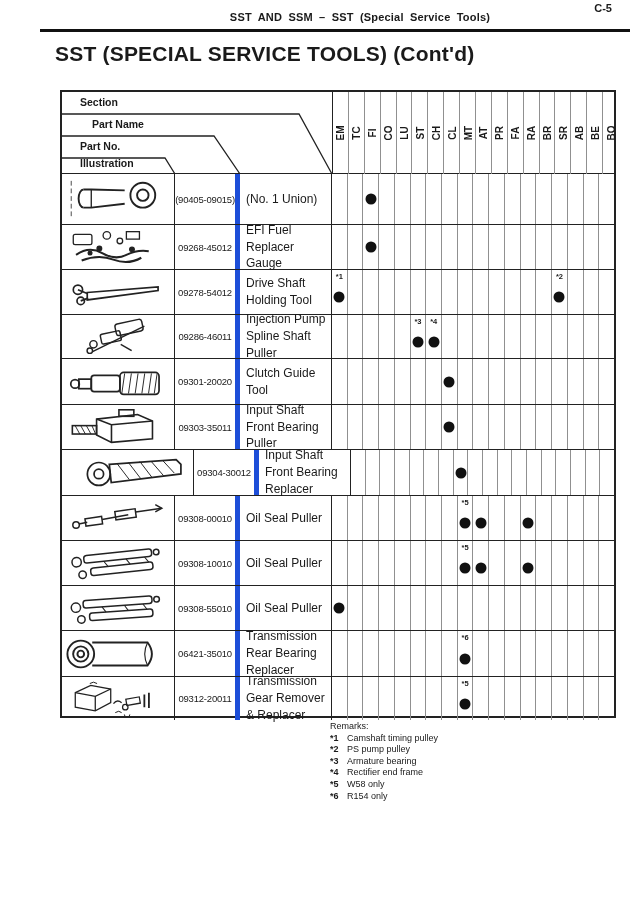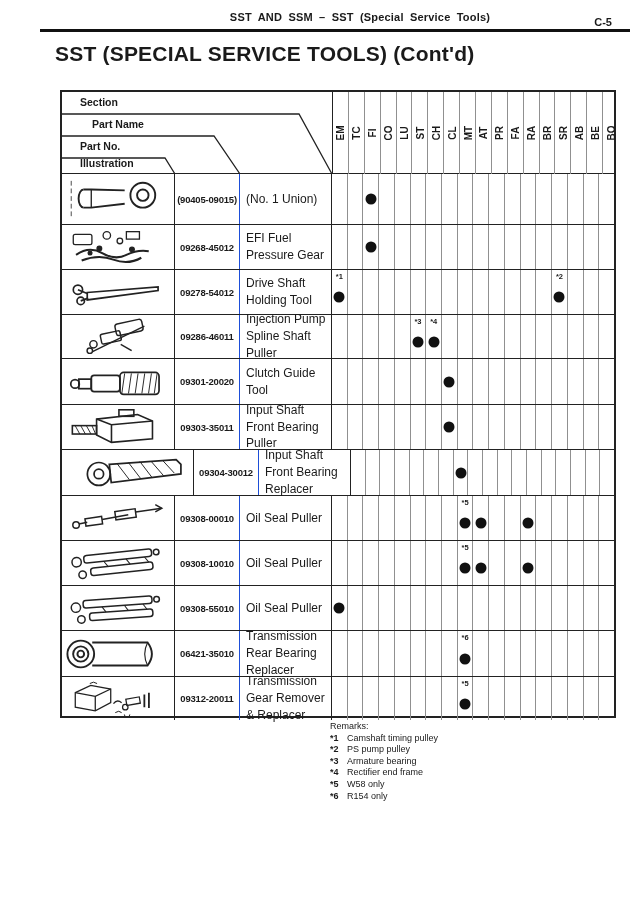--- a/index.html
+++ b/index.html
@@ -4,21 +4,21 @@
 <style>
   html,body{margin:0;padding:0;background:#e8e8e8;}
   .page{
     position:relative;width:640px;height:904px;background:#ffffff;
     font-family:"Liberation Sans","DejaVu Sans",sans-serif;color:#1a1a1a;
     margin:0 auto;overflow:hidden;
   }
   
   .runhead{position:absolute;top:11px;left:0;width:640px;text-align:center;
     font-size:11px;font-weight:700;word-spacing:3px;letter-spacing:.2px;margin-left:40px;}
-  .pagenum{position:absolute;top:16px;right:28px;font-size:11px;font-weight:700;}
+  .pagenum{position:absolute;top:2px;right:28px;font-size:11px;font-weight:700;}
   .toprule{position:absolute;top:29px;left:40px;width:590px;height:3px;background:#111;}
   
   .doc-title{position:absolute;top:42px;left:55px;font-size:21px;font-weight:800;
     letter-spacing:.2px;white-space:nowrap;}
   
   .sst-table{position:absolute;left:60px;top:90px;width:556px;height:628px;
     border:2px solid #222;box-sizing:border-box;background:#fff;}
   .thead{position:relative;height:82px;border-bottom:1.5px solid #222;box-sizing:border-box;}
   .corner{position:absolute;left:0;top:0;width:270px;height:82px;}
   .corner svg{position:absolute;left:0;top:0;}
@@ -28,22 +28,22 @@
   .vcol{flex:1;position:relative;border-left:1px solid #909090;box-sizing:border-box;}
   .vcol:first-child{border-left:1px solid #222;}
   .vcol span{position:absolute;left:50%;top:50%;transform:translate(-50%,-50%) rotate(-90deg);
     font-size:10px;font-weight:700;white-space:nowrap;}
   
   .tbody{position:relative;}
   .trow{display:flex;border-top:1px solid #222;box-sizing:border-box;}
   .trow:first-child{border-top:none;}
   .cell{box-sizing:border-box;}
   .c-ill{width:113px;border-right:1px solid #222;display:flex;align-items:center;justify-content:center;overflow:hidden;}
-  .c-no{width:65px;border-right:1px solid #1d4ed8;display:flex;align-items:center;justify-content:center;
-    font-size:9.5px;font-weight:700;letter-spacing:-.2px;white-space:nowrap;}
+  .c-no{width:65px;border-right:5px solid #1d4ed8;display:flex;align-items:center;justify-content:center;
+    font-size:9.5px;font-weight:400;letter-spacing:-.2px;white-space:nowrap;}
   .c-name{width:92px;border-right:1px solid #222;display:flex;align-items:center;
     font-size:12px;line-height:1.4;padding:2px 3px 2px 6px;}
   .c-matrix{flex:1;display:flex;}
   .mcell{flex:1;position:relative;border-left:1px solid #909090;box-sizing:border-box;}
   .mcell:first-child{border-left:none;}
   .dot{position:absolute;left:50%;top:50%;width:11px;height:11px;border-radius:50%;
     background:#111;transform:translate(-50%,-50%);}
   .dot.low{top:62%;}
   .note{position:absolute;top:2px;left:50%;transform:translateX(-50%);
     font-size:7.5px;font-weight:700;white-space:nowrap;}
@@ -188,21 +188,21 @@
                 <path d="M10,30 q14,-10 28,-2 t26,2 t24,-4" stroke-width="2.2"></path>
                 <path d="M16,36 q18,-7 34,-1 t30,-2" stroke-width="2.2"></path>
                 <circle cx="35" cy="23" r="2.5" fill="#222"></circle>
                 <circle cx="70" cy="24" r="2.5" fill="#222"></circle>
                 <circle cx="25" cy="28" r="2" fill="#222"></circle>
               </g>
             </svg>
           </div>
           <div class="cell c-no">09268-45012</div>
           <div class="cell c-name">
-            <span>EFI Fuel Pressure Gear</span>
+            <span>EFI Fuel Replacer Gauge</span>
           </div>
           <div class="cell c-matrix">
             <div class="mcell"></div>
             <div class="mcell"></div>
             <div class="mcell">
               <div class="dot"></div>
             </div>
             <div class="mcell"></div>
             <div class="mcell"></div>
             <div class="mcell"></div>

